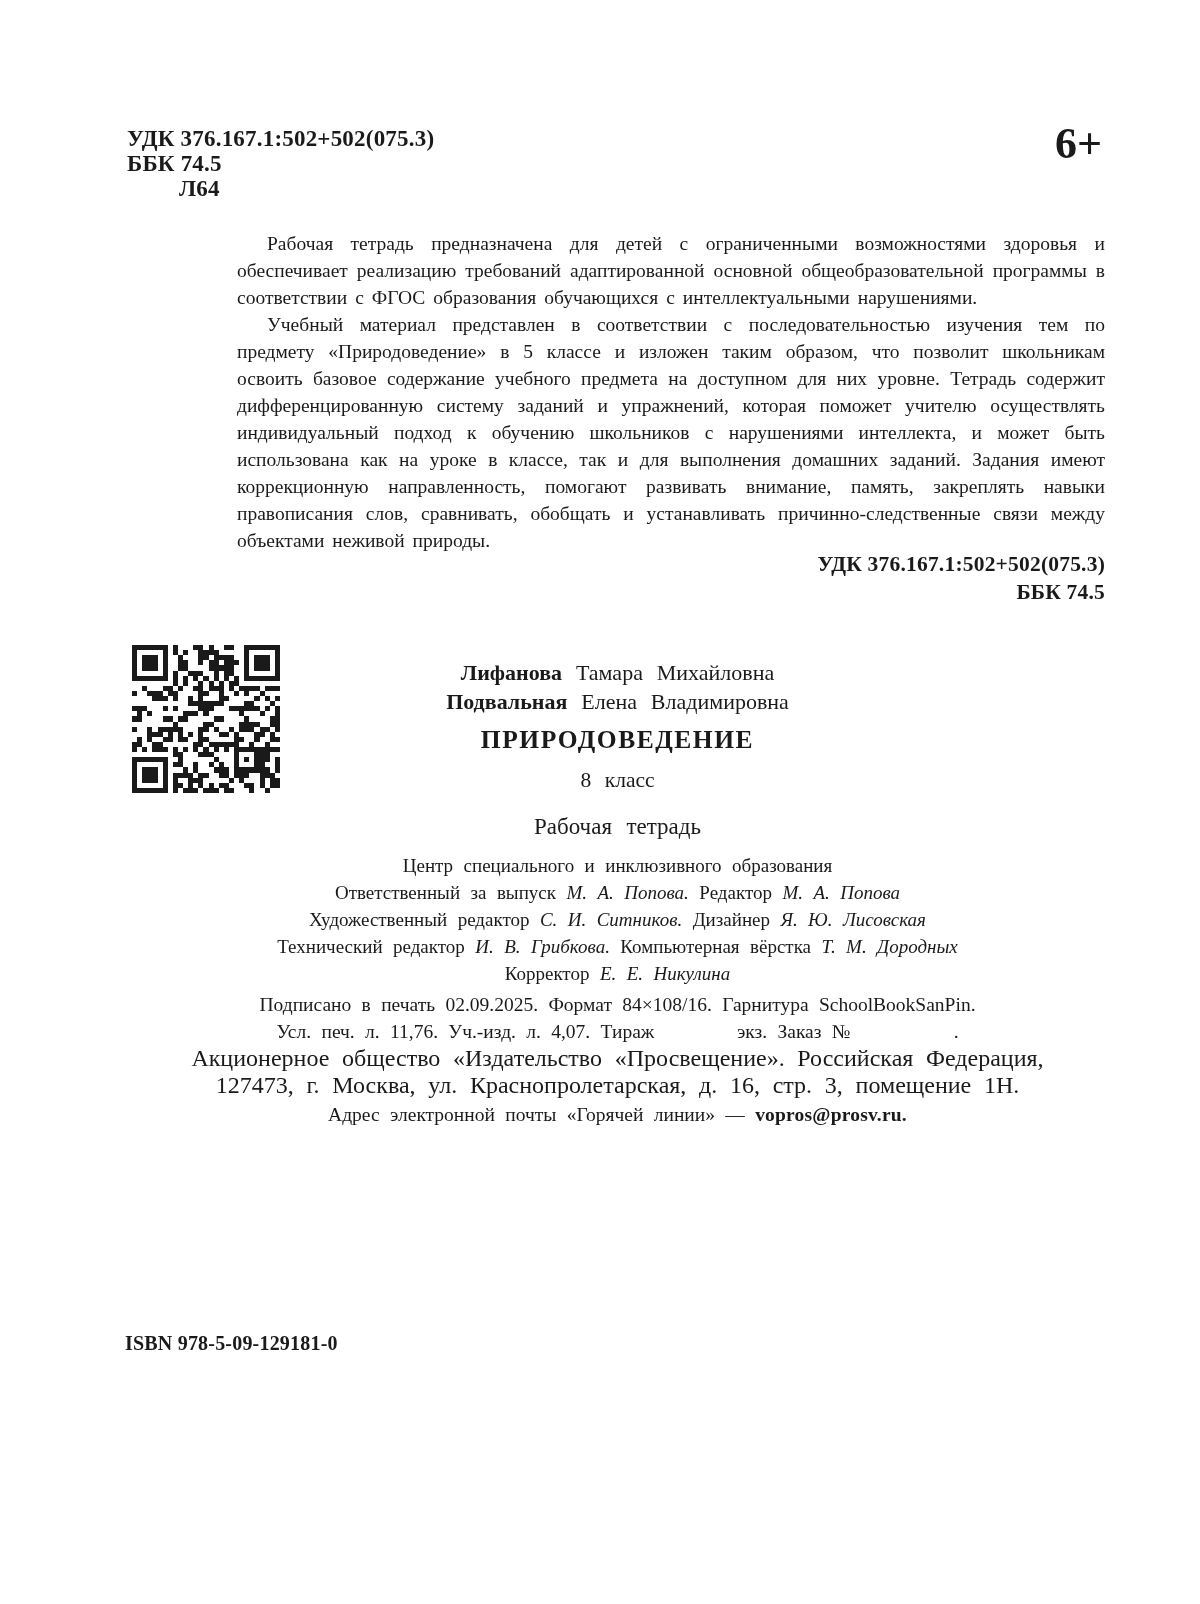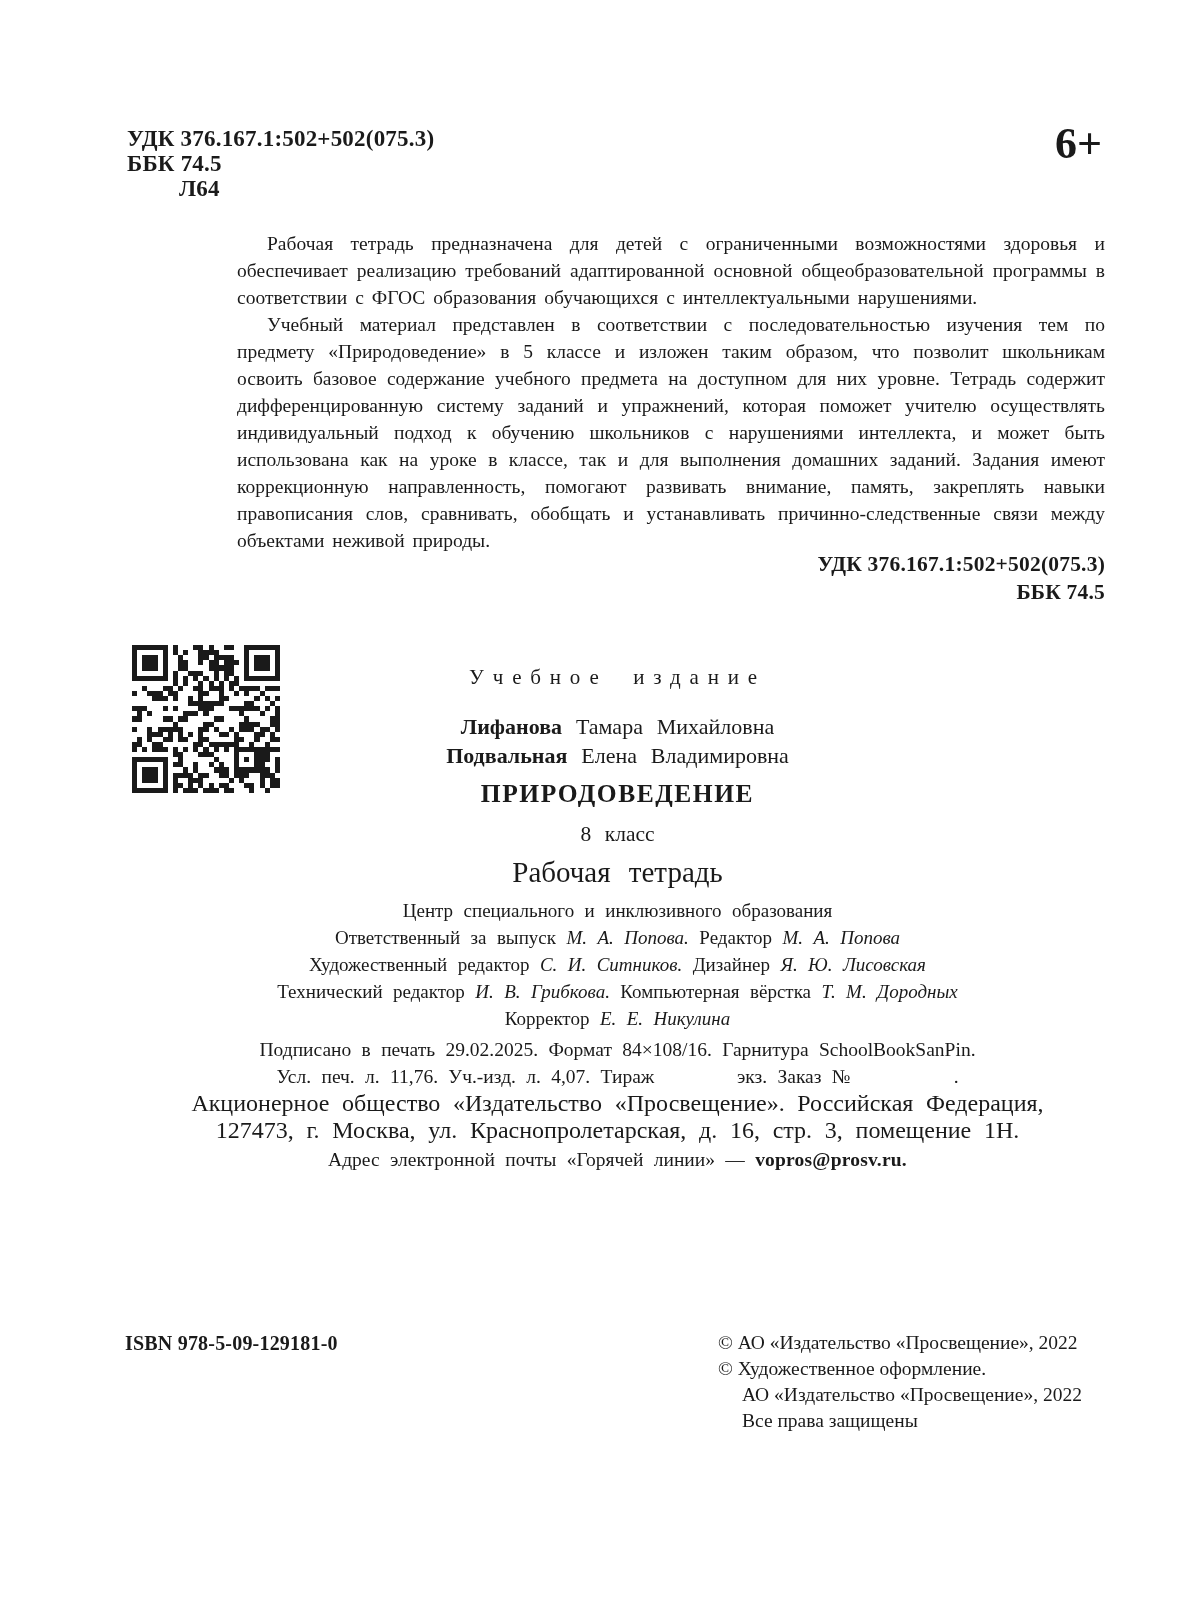--- a/index.html
+++ b/index.html
@@ -27,21 +27,21 @@
   .udk-right { position:absolute; left:237px; top:550px; width:868px; text-align:right; font-weight:bold; font-size:21.5px; line-height:28px; letter-spacing:0.2px; }
 
   
   .middle { position:absolute; left:130px; top:637px; width:975px; text-align:center; }
   .qr { position:absolute; left:2px; top:8px; width:148px; height:148px; fill:var(--ink); shape-rendering:crispEdges; }
 
   .kind     { margin-top:27px; font-size:21px; line-height:27px; letter-spacing:0.42em; word-spacing:0.55em; }
   .authors  { margin-top:21px; font-size:22px; line-height:29px; word-spacing:0.38em; }
   .book-title{ margin-top:9px;  font-size:25.5px; line-height:30px; font-weight:bold; letter-spacing:0.06em; }
   .grade    { margin-top:11px; font-size:21.5px; line-height:28px; word-spacing:0.38em; }
-  .subtitle { margin-top:10px;  font-size:29px; line-height:28px; word-spacing:0.38em; }
+  .subtitle { margin-top:19px;  font-size:23px; line-height:28px; word-spacing:0.38em; }
   .pos-type { margin-top:14px; font-size:20px; line-height:27px; word-spacing:0.32em; }
   .credits  { margin-top:11px; font-size:19px; line-height:27px; word-spacing:0.3em; }
   .credits .it { font-style:italic;text-align:right; }
   .imprint  { margin-top:4px;  font-size:19.5px; line-height:27px; word-spacing:0.28em; }
   .publisher{ margin-top:0;    font-size:24px; line-height:27px; word-spacing:0.28em; }
   .email-line{ margin-top:2px; font-size:19.5px; line-height:27px; word-spacing:0.28em; }
   .email-line b { letter-spacing:0.2px;text-align:right; }
 
   
   .isbn { position:absolute; left:125px; top:1332px; font-weight:bold; font-size:20px; letter-spacing:0.2px; }
@@ -479,21 +479,20 @@
         <rect x="12" y="28" width="1" height="1"></rect>
         <rect x="14" y="28" width="1" height="1"></rect>
         <rect x="15" y="28" width="1" height="1"></rect>
         <rect x="16" y="28" width="1" height="1"></rect>
         <rect x="18" y="28" width="1" height="1"></rect>
         <rect x="19" y="28" width="1" height="1"></rect>
         <rect x="23" y="28" width="1" height="1"></rect>
         <rect x="26" y="28" width="1" height="1"></rect>
       </svg>
 
-    <div class="kind">Учебное издание</div>
 
     <div class="authors">
       <div><b>Лифанова</b> <span>Тамара Михайловна</span></div>
       <div><b>Подвальная</b> <span>Елена Владимировна</span></div>
     </div>
 
     <div class="book-title">ПРИРОДОВЕДЕНИЕ</div>
     <div class="grade">8 класс</div>
     <div class="subtitle">Рабочая тетрадь</div>
 
@@ -518,37 +517,31 @@
         <span>Компьютерная вёрстка</span>
         <span class="it">Т. М. Дородных</span>
       </div>
       <div>
         <span>Корректор</span>
         <span class="it">Е. Е. Никулина</span>
       </div>
     </div>
 
     <div class="imprint">
-      <div>Подписано в печать 29.02.2025. Формат 84×108/16. Гарнитура SchoolBookSanPin.</div>
+      <div>Подписано в печать 02.09.2025. Формат 84×108/16. Гарнитура SchoolBookSanPin.</div>
       <div>Усл. печ. л. 11,76. Уч.-изд. л. 4,07. Тираж&nbsp;&nbsp;&nbsp;&nbsp;&nbsp;&nbsp;&nbsp;&nbsp;экз. Заказ №&nbsp;&nbsp;&nbsp;&nbsp;&nbsp;&nbsp;&nbsp;&nbsp;&nbsp;&nbsp;.</div>
     </div>
 
     <div class="publisher">
       <div>Акционерное общество «Издательство «Просвещение». Российская Федерация,</div>
       <div>127473, г. Москва, ул. Краснопролетарская, д. 16, стр. 3, помещение 1Н.</div>
     </div>
 
     <div class="email-line">
       <span>Адрес электронной почты «Горячей линии» —</span>
       <b>vopros@prosv.ru.</b>
     </div>
   </div>
 
   <div class="isbn">ISBN 978-5-09-129181-0</div>
 
-  <div class="copyright">
-    <div>© АО «Издательство «Просвещение», 2022</div>
-    <div>© Художественное оформление.</div>
-    <div class="cont">АО «Издательство «Просвещение», 2022</div>
-    <div class="cont">Все права защищены</div>
-  </div>
 
 </div>
 
 </body></html>

